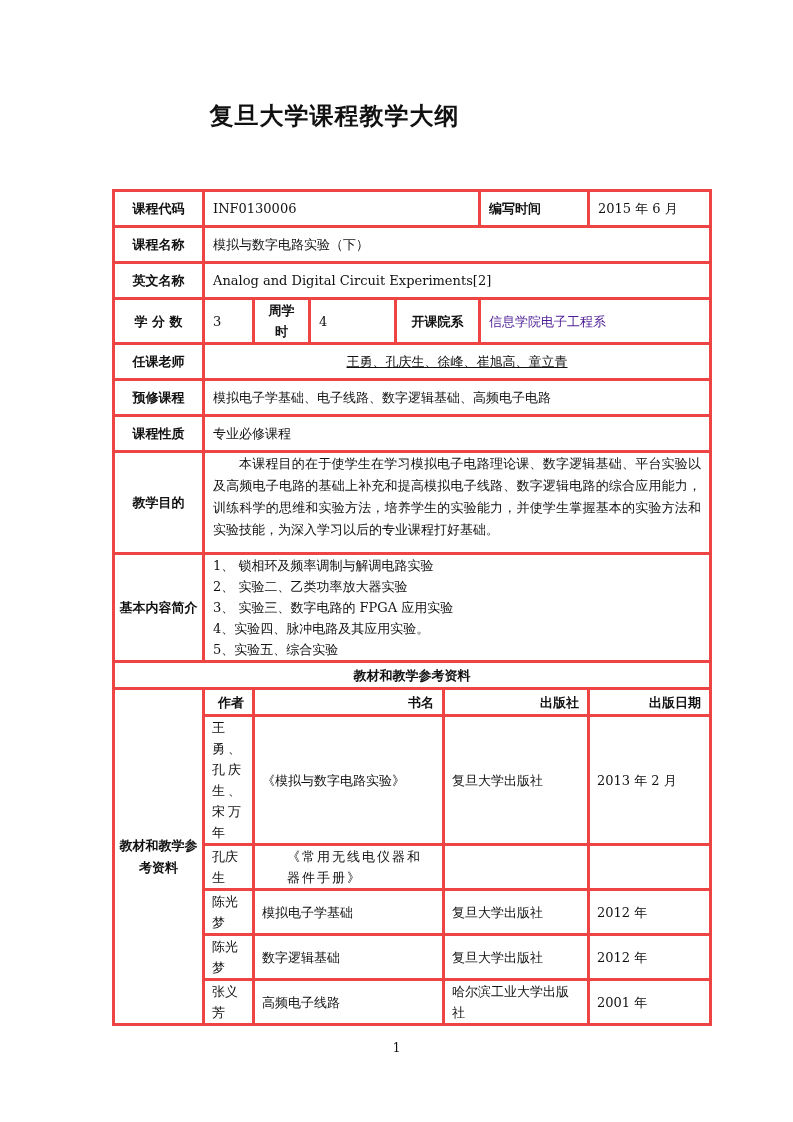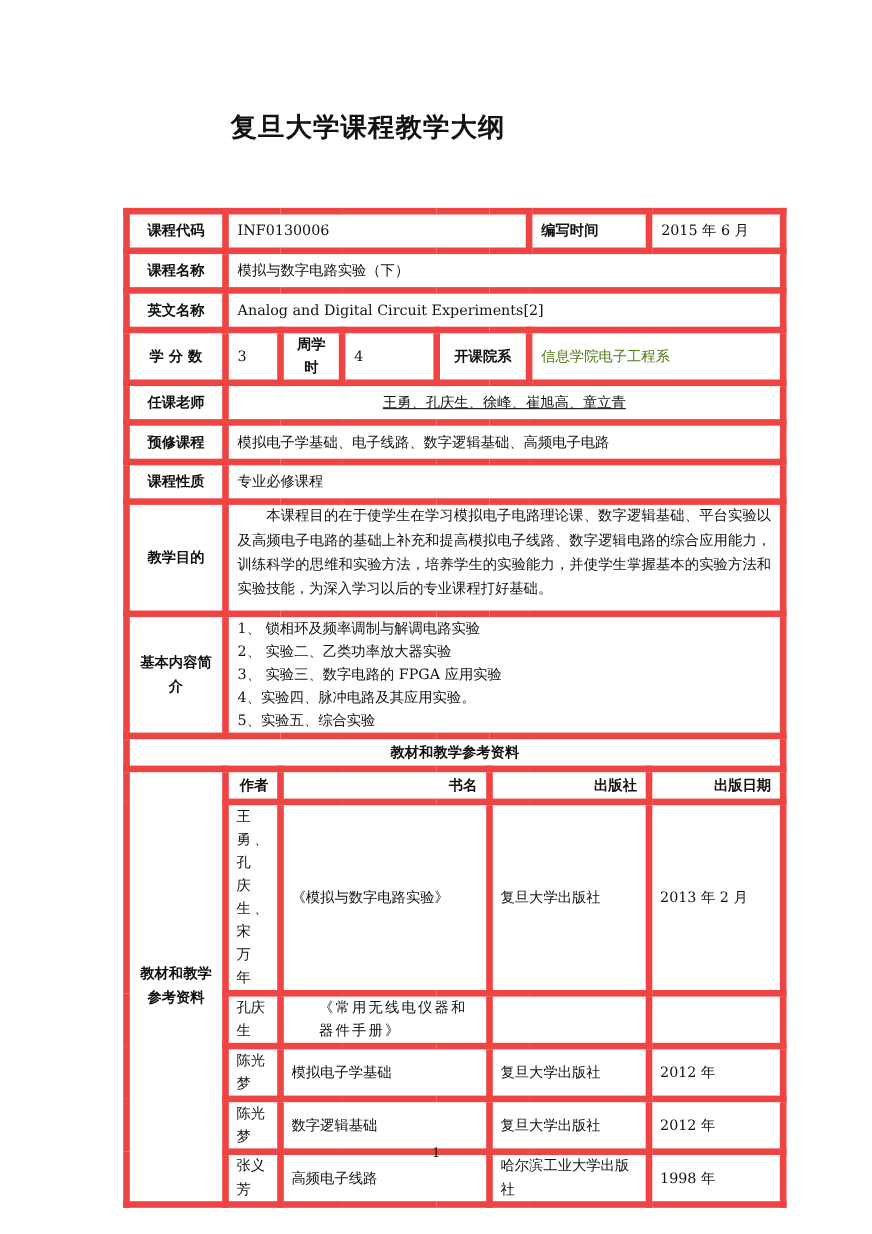--- a/index.html
+++ b/index.html
@@ -1,19 +1,19 @@
 <!DOCTYPE html>
 <html><head>
   <meta charset="utf-8">
   <style>
     html, body { margin:0; padding:0; background:#ffffff; }
     body { width:793px; height:1122px; position:relative; font-family:"DejaVu Serif","Liberation Serif",serif; color:#111; }
     .title { position:absolute; top:100px; left:0; width:669px; text-align:center; font-family:"DejaVu Sans","Liberation Sans",sans-serif; font-weight:bold; font-size:24px; letter-spacing:1px; }
     table.main { position:absolute; left:112px; top:189px; width:597px; border-collapse:collapse; border:2px solid #000; table-layout:fixed; font-size:13px; }
-    table.main td { border:6px solid #ef4444; padding:0 8px; vertical-align:middle; line-height:21px;margin-left:17px; }
+    table.main td { border:3px solid #ef4444; padding:0 8px; vertical-align:middle; line-height:21px;margin-left:17px; }
     .lbl { font-family:"DejaVu Sans","Liberation Sans",sans-serif; font-weight:bold; text-align:center; font-size:13px; }
     .h37 { height:36px; }
     .center { text-align:center;text-decoration:underline; }
     .para { text-indent:2em; text-align:justify; padding-top:2px; padding-bottom:16px; }
     .list div { line-height:21px; }
     .section-head { text-align:center; font-family:"DejaVu Sans","Liberation Sans",sans-serif; font-weight:bold; height:24px; }
     .pagenum { position:absolute; top:1041px; left:0; width:793px; text-align:center; font-size:12px; }
     table.main td.ref { line-height:21px; padding:0 7px; }
     .th { font-family:"DejaVu Sans","Liberation Sans",sans-serif; font-weight:bold; text-align:right; height:24px; }
   </style>
@@ -52,21 +52,21 @@
     <td class="lbl">英文名称</td>
     <td colspan="8">Analog and Digital Circuit Experiments[2]</td>
   </tr>
 
   <tr class="h37">
     <td class="lbl">学 分 数</td>
     <td>3</td>
     <td class="lbl">周学时</td>
     <td>4</td>
     <td colspan="2" class="lbl">开课院系</td>
-    <td colspan="3" style="color:#4d7c0f;">信息学院电子工程系</td>
+    <td colspan="3" style="color:#4c1d95;">信息学院电子工程系</td>
   </tr>
 
   <tr class="h37">
     <td class="lbl">任课老师</td>
     <td colspan="8" class="center">王勇、孔庆生、徐峰、崔旭高、童立青</td>
   </tr>
 
   <tr class="h37">
     <td class="lbl">预修课程</td>
     <td colspan="8">模拟电子学基础、电子线路、数字逻辑基础、高频电子电路</td>
@@ -130,18 +130,18 @@
     <td class="ref">陈光梦</td>
     <td colspan="3" class="ref">数字逻辑基础</td>
     <td colspan="3" class="ref">复旦大学出版社</td>
     <td class="ref">2012 年</td>
   </tr>
 
   <tr style="height:43px;">
     <td class="ref">张义芳</td>
     <td colspan="3" class="ref">高频电子线路</td>
     <td colspan="3" class="ref">哈尔滨工业大学出版社</td>
-    <td class="ref">1998 年</td>
+    <td class="ref">2001 年</td>
   </tr>
 </tbody>
   </table>
 
 <div class="pagenum">1</div>
 
 </body></html>

